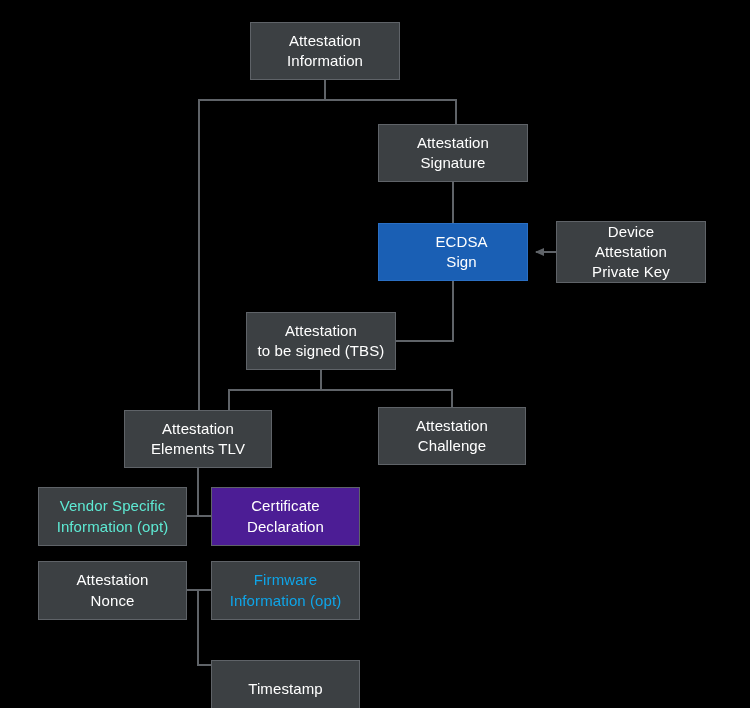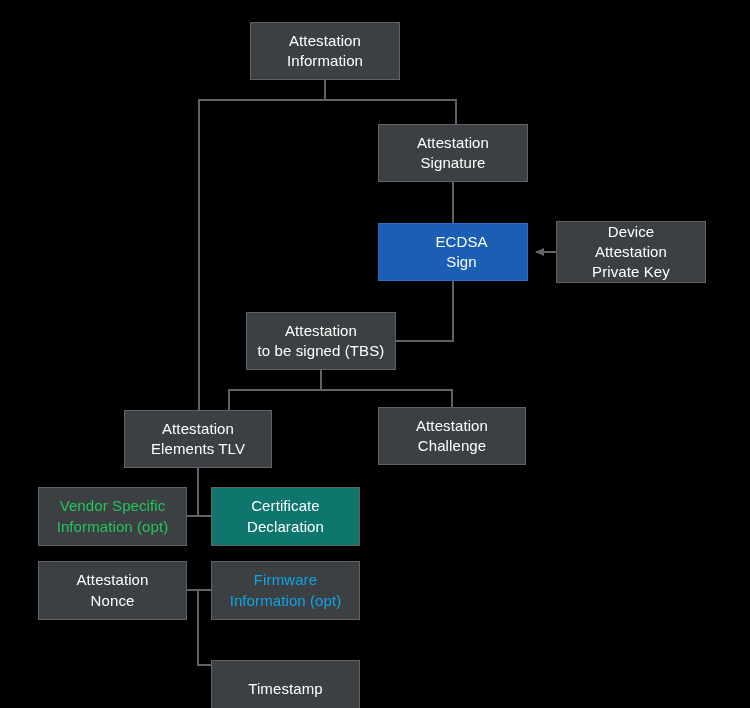--- a/index.html
+++ b/index.html
@@ -104,25 +104,25 @@
 to be signed (TBS)</span>
       </div>
       <div class="node" style="left: 124px; top: 410px; width: 148px; height: 58px; background: rgb(60, 64, 67); border-color: rgb(95, 99, 104); color: rgb(255, 255, 255);">
         <span class="node-label">Attestation
 Elements TLV</span>
       </div>
       <div class="node" style="left: 378px; top: 407px; width: 148px; height: 58px; background: rgb(60, 64, 67); border-color: rgb(95, 99, 104); color: rgb(255, 255, 255);">
         <span class="node-label">Attestation
 Challenge</span>
       </div>
-      <div class="node" style="left: 38px; top: 487px; width: 149px; height: 59px; background: rgb(60, 64, 67); border-color: rgb(95, 99, 104); color: #22c55e;">
+      <div class="node" style="left: 38px; top: 487px; width: 149px; height: 59px; background: rgb(60, 64, 67); border-color: rgb(95, 99, 104); color: #5eead4;">
         <span class="node-label">Vendor Specific
 Information (opt)</span>
       </div>
-      <div class="node" style="left: 211px; top: 487px; width: 149px; height: 59px; background: #0f766e; border-color: rgb(95, 99, 104); color: rgb(255, 255, 255); align-items: center;">
+      <div class="node" style="left: 211px; top: 487px; width: 149px; height: 59px; background: #4c1d95; border-color: rgb(95, 99, 104); color: rgb(255, 255, 255); align-items: center;">
         <span class="node-label">Certificate
 Declaration</span>
       </div>
       <div class="node" style="left: 38px; top: 561px; width: 149px; height: 59px; background: rgb(60, 64, 67); border-color: rgb(95, 99, 104); color: rgb(255, 255, 255);">
         <span class="node-label">Attestation
 Nonce</span>
       </div>
       <div class="node" style="left: 211px; top: 561px; width: 149px; height: 59px; background: rgb(60, 64, 67); border-color: rgb(95, 99, 104); color: #0ea5e9;">
         <span class="node-label">Firmware
 Information (opt)</span>

